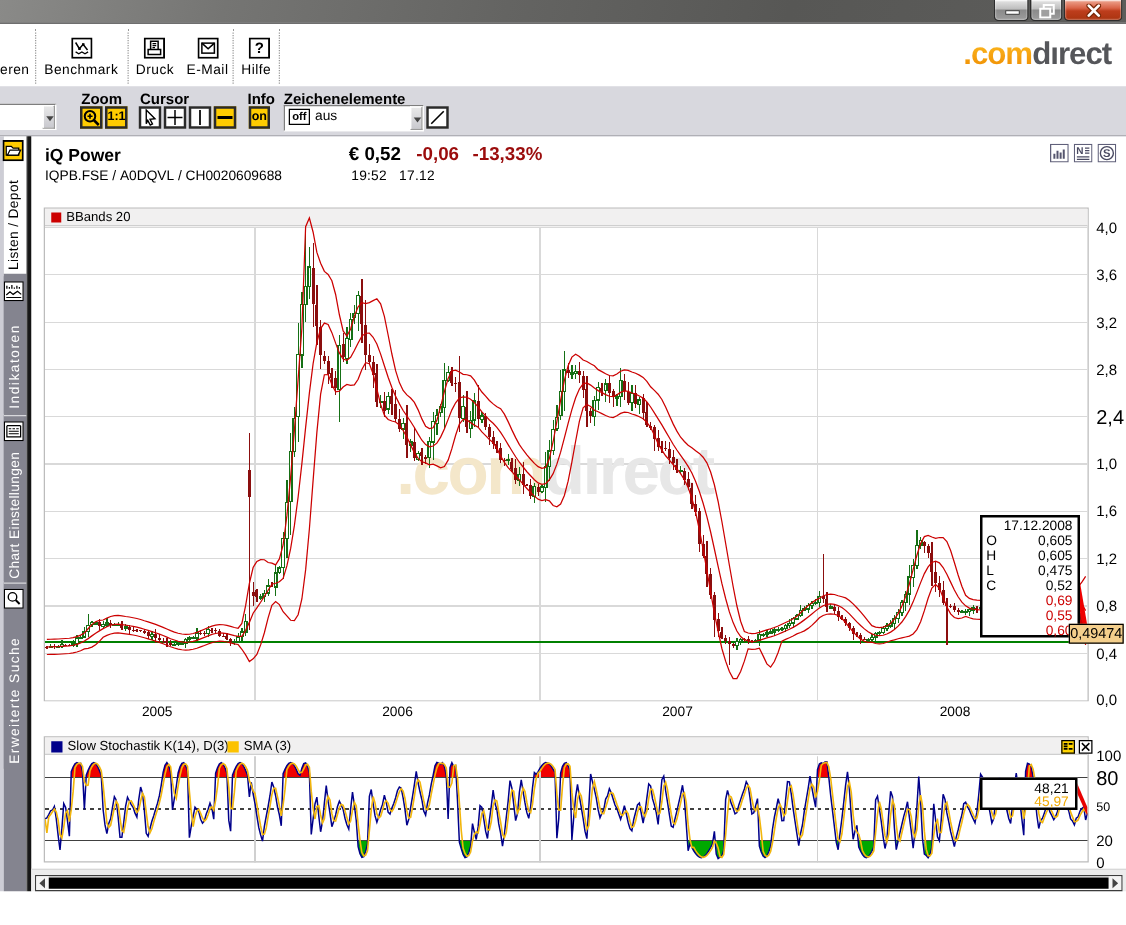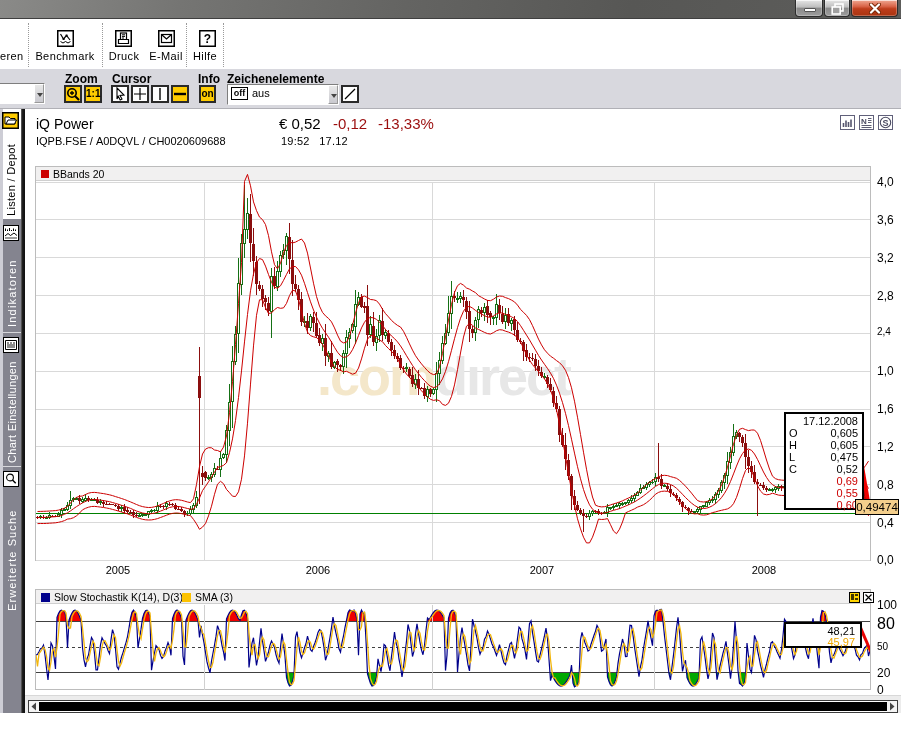--- a/index.html
+++ b/index.html
@@ -27,21 +27,21 @@
 .combo{position:absolute;background:#fff;border-top:1.5px solid #7e7e7e;border-left:1.5px solid #7e7e7e;border-bottom:1.5px solid #fff;border-right:1.5px solid #fff}
 .cbtn{position:absolute;right:0;top:0;bottom:0;width:10px;background:linear-gradient(#e8e8e8,#c9c9cf);border:1px solid #999;border-top:1px solid #fff;border-left:1px solid #fff}
 .cbtn:after{content:"";position:absolute;left:2px;top:8px;border:3px solid transparent;border-top:4px solid #444}
 
 #sidestrip{position:absolute;left:0;top:109px;width:3px;height:604px;background:#cdcdd5}
 #sidebar{position:absolute;left:3px;top:109px;width:18px;height:604px;background:#84848f}
 #sideborder{position:absolute;left:21px;top:109px;width:4px;height:604px;background:linear-gradient(90deg,#6a6a6a,#1a1a1a 40%,#111)}
 .vtab{position:absolute;left:0;width:18px}
 .vtext{position:absolute;transform:rotate(-90deg);transform-origin:0 0;font-size:11px;white-space:nowrap;letter-spacing:.3px}
 
-#hdr .big{font-size:14px;font-weight:normal}
+#hdr .big{font-size:14px;font-weight:bold}
 #hdr .sub{font-size:11px;letter-spacing:.2px}
 
 .panel{position:absolute;border:1px solid #bcbcbc;background:#fff}
 .phead{position:absolute;left:0;top:0;right:0;height:14px;background:#f1f0f0;border-bottom:1px solid #cfcfcf;font-size:10.5px}
 .sq{position:absolute;width:8px;height:8px}
 
 #tip1{position:absolute;left:784px;top:412px;width:80px;height:98px;background:#fff;border:2px solid #000;font-size:11px;z-index:5}
 #tip1 .r{position:absolute;right:4px;white-space:nowrap}
 #tip1 .l{position:absolute;left:3px}
 #obox{position:absolute;left:855px;top:499px;width:44px;height:16px;background:#f4cf8c;border:1px solid #000;font-size:11.5px;text-align:center;line-height:14px;z-index:6}
@@ -97,20 +97,21 @@
       <path d="M3.5 4.5l5 4.5 5-4.5" fill="none" stroke="#000" stroke-width="1.2"></path>
     </svg>
   <svg class="tico" style="left:199px" width="17" height="17" viewBox="0 0 17 17">
       <rect x="0.75" y="0.75" width="15.5" height="15.5" fill="#fff" stroke="#000" stroke-width="1.5"></rect>
       <text x="8.5" y="12.5" text-anchor="middle" font-size="12" font-weight="bold" font-family="Liberation Sans, sans-serif">?</text>
     </svg>
   <div class="tlab" style="left:30px;width:70px">Benchmark</div>
   <div class="tlab" style="left:106px;width:36px">Druck</div>
   <div class="tlab" style="left:147px;width:38px">E-Mail</div>
   <div class="tlab" style="left:190px;width:30px">Hilfe</div>
+  <div id="logo"><span class="c">.com</span><span class="d">dırect</span></div>
 </div>
 
 <div id="tb2">
   <div class="combo" style="left:-6px;top:14px;width:51px;height:21px">
       <span class="cbtn"></span>
     </div>
   <div class="t2lab" style="left:65px">Zoom</div>
   <div class="t2btn y" style="left:64px">
     <svg width="14" height="14" viewBox="0 0 14 14">
         <circle cx="6" cy="6" r="4.2" fill="none" stroke="#000" stroke-width="1.6"></circle>
@@ -188,21 +189,21 @@
       <rect x="0.5" y="0.5" width="15" height="15" fill="#fff" stroke="#000"></rect>
       <circle cx="7" cy="6.5" r="3.4" fill="none" stroke="#000" stroke-width="1.1"></circle>
       <path d="M9.5 9l3.2 3.2" stroke="#000" stroke-width="1.5"></path>
     </svg>
   <div class="vtext" style="left:3px;top:144px;color:#fff;letter-spacing:1.1px">Erweiterte Suche</div>
 </div>
 <div id="hdr">
   <div class="big abs" style="left:36px;top:116px">iQ Power</div>
   <div class="sub abs" style="left:36px;top:135px;letter-spacing:0">IQPB.FSE&nbsp;/&nbsp;A0DQVL&nbsp;/&nbsp;CH0020609688</div>
   <div class="big abs" style="left:279px;top:115px;font-size:15px">€ 0,52</div>
-  <div class="big abs" style="left:333px;top:115px;color:#9b0d0d;font-size:15px">-0,12</div>
+  <div class="big abs" style="left:333px;top:115px;color:#9b0d0d;font-size:15px">-0,06</div>
   <div class="big abs" style="left:378px;top:115px;color:#9b0d0d;font-size:15px">-13,33%</div>
   <div class="sub abs" style="left:281px;top:135px">19:52&nbsp;&nbsp; 17.12</div>
   <svg class="abs" style="left:840px;top:115px" width="15" height="15" viewBox="0 0 15 15">
       <rect x="0.5" y="0.5" width="14" height="14" fill="#fff" stroke="#60607a"></rect>
       <path d="M3.5 12V8M6 12V5.5M8.5 12V7M11 12V4.5" stroke="#55556e" stroke-width="1.6" fill="none"></path>
     </svg>
   <svg class="abs" style="left:859px;top:115px" width="15" height="15" viewBox="0 0 15 15">
       <rect x="0.5" y="0.5" width="14" height="14" fill="#fff" stroke="#60607a"></rect>
       <text x="2" y="8.5" font-size="8" font-weight="bold" fill="#4a4a62" font-family="Liberation Sans, sans-serif">N</text>
       <path d="M9 3.5h3.5M9 5.5h3.5M9 7.5h3.5M2.5 10.5h10M2.5 12.5h10" stroke="#4a4a62" stroke-width="0.9" fill="none"></path>
@@ -514,26 +515,26 @@
 <polyline points="1.5,335.6 4.5,335.5 7.5,335.4 10.5,335.3 13.5,335.1 16.5,334.9 19.5,334.7 22.5,334.2 25.5,333.5 28.5,332.3 31.5,330.8 34.5,328.9 37.5,326.7 40.5,324.6 43.5,322.7 46.5,320.9 49.5,319.4 52.5,318.2 55.5,317.5 58.5,317.4 61.5,317.7 64.5,318.1 67.5,318.6 70.5,319.1 73.5,319.7 76.5,320.5 79.5,321.4 82.5,322.3 85.5,323.3 88.5,324.2 91.5,325.3 94.5,326.4 97.5,327.7 100.5,329.0 103.5,330.0 106.5,331.0 109.5,331.5 112.5,331.8 115.5,331.6 118.5,331.1 121.5,330.3 124.5,329.1 127.5,327.9 130.5,326.7 133.5,325.5 136.5,324.8 139.5,324.4 142.5,324.5 145.5,324.9 148.5,325.7 151.5,326.5 154.5,327.1 157.5,327.1 160.5,322.2 163.5,315.9 166.5,308.6 169.5,304.3 172.5,299.8 175.5,295.0 178.5,290.2 181.5,285.4 184.5,284.6 187.5,283.4 190.5,280.7 193.5,270.7 196.5,256.9 199.5,238.5 202.5,215.6 205.5,188.9 208.5,159.9 211.5,132.5 214.5,108.8 217.5,91.9 220.5,80.9 223.5,76.5 226.5,77.6 229.5,84.1 232.5,92.5 235.5,100.3 238.5,105.2 241.5,106.2 244.5,103.8 247.5,98.4 250.5,92.4 253.5,86.9 256.5,84.6 259.5,84.5 262.5,87.8 265.5,93.2 268.5,101.3 271.5,110.6 274.5,119.8 277.5,128.0 280.5,135.1 283.5,141.1 286.5,146.4 289.5,150.8 292.5,155.2 295.5,160.0 298.5,165.3 301.5,170.2 304.5,173.7 307.5,175.4 310.5,174.8 313.5,172.5 316.5,167.7 319.5,161.2 322.5,153.5 325.5,145.9 328.5,140.2 331.5,136.4 334.5,135.5 337.5,135.8 340.5,137.4 343.5,140.1 346.5,143.5 349.5,147.5 352.5,150.7 355.5,154.0 358.5,156.6 361.5,159.9 364.5,163.9 367.5,168.6 370.5,173.7 373.5,178.6 376.5,183.4 379.5,187.8 382.5,191.6 385.5,195.4 388.5,198.6 391.5,201.8 394.5,204.3 397.5,205.5 400.5,204.9 403.5,201.8 406.5,196.9 409.5,189.3 412.5,179.7 415.5,168.3 418.5,156.7 421.5,145.7 424.5,136.2 427.5,129.2 430.5,125.1 433.5,124.4 436.5,126.1 439.5,128.4 442.5,130.5 445.5,132.1 448.5,133.7 451.5,135.0 454.5,135.3 457.5,133.9 460.5,131.9 463.5,130.8 466.5,131.1 469.5,132.4 472.5,133.3 475.5,134.8 478.5,136.5 481.5,139.5 484.5,143.6 487.5,148.3 490.5,153.1 493.5,157.9 496.5,163.1 499.5,168.2 502.5,173.4 505.5,178.0 508.5,182.3 511.5,186.5 514.5,191.1 517.5,196.4 520.5,203.2 523.5,211.2 526.5,220.6 529.5,231.3 532.5,243.6 535.5,257.2 538.5,271.1 541.5,284.7 544.5,296.8 547.5,307.5 550.5,316.1 553.5,322.8 556.5,327.2 559.5,329.7 562.5,330.8 565.5,331.2 568.5,331.0 571.5,330.3 574.5,329.3 577.5,328.3 580.5,327.5 583.5,326.6 586.5,325.4 589.5,324.1 592.5,322.8 595.5,321.4 598.5,319.9 601.5,318.1 604.5,316.1 607.5,313.9 610.5,311.6 613.5,309.2 616.5,306.7 619.5,304.4 622.5,302.6 625.5,301.5 628.5,301.2 631.5,301.5 634.5,302.5 637.5,304.0 640.5,306.3 643.5,309.1 646.5,312.3 649.5,315.5 652.5,318.4 655.5,321.1 658.5,323.4 661.5,325.1 664.5,326.2 667.5,326.5 670.5,326.2 673.5,325.2 676.5,323.7 679.5,321.6 682.5,318.9 685.5,315.6 688.5,311.3 691.5,306.1 694.5,299.5 697.5,291.9 700.5,284.1 703.5,276.9 706.5,271.5 709.5,268.0 712.5,267.0 715.5,268.3 718.5,272.0 721.5,277.4 724.5,283.7 727.5,290.0 730.5,295.4 733.5,299.7 736.5,302.7 739.5,304.5 742.5,305.4 745.5,305.8 748.5,305.9 751.5,305.9 754.5,305.7 757.5,305.8 760.5,306.0 763.5,306.4 766.5,307.0 769.5,307.5 772.5,308.1 775.5,308.4 778.5,308.5 781.5,308.4 784.5,308.2 787.5,308.1 790.5,308.0 793.5,308.1 796.5,308.1 799.5,308.2 802.5,308.3 805.5,308.2 808.5,307.9 811.5,307.3 814.5,306.0 817.5,303.9 820.5,301.2 823.5,299.4 826.5,299.5 829.5,301.4 832.5,306.5" fill="none" stroke="#cc0000" stroke-width="1" shape-rendering="auto"></polyline>
 <path d="M824.0 272.4 L834.0 331.1" stroke="#ee0000" stroke-width="4" fill="none" shape-rendering="auto"></path>
 <path d="M825.0 310.3 L837.0 325.4" stroke="#cc0000" stroke-width="1" fill="none" shape-rendering="auto"></path>
 </svg>
 <div style="position:absolute;left:877px;top:553px;font-size:12px">0,0</div>
 <div style="position:absolute;left:877px;top:516px;font-size:12px">0,4</div>
 <div style="position:absolute;left:877px;top:478px;font-size:12px">0,8</div>
 <div style="position:absolute;left:877px;top:440px;font-size:12px">1,2</div>
 <div style="position:absolute;left:877px;top:402px;font-size:12px">1,6</div>
 <div style="position:absolute;left:877px;top:364px;font-size:12px">1,0</div>
-<div style="position:absolute;left:877px;top:326px;font-size:10px">2,4</div>
+<div style="position:absolute;left:877px;top:326px;font-size:16px">2,4</div>
 <div style="position:absolute;left:877px;top:289px;font-size:12px">2,8</div>
 <div style="position:absolute;left:877px;top:251px;font-size:12px">3,2</div>
 <div style="position:absolute;left:877px;top:213px;font-size:12px">3,6</div>
 <div style="position:absolute;left:877px;top:175px;font-size:12px">4,0</div>
-<div style="position:absolute;left:98px;top:564px;width:40px;text-align:center;font-size:11px">2005</div>
+<div style="position:absolute;left:98px;top:564px;width:40px;text-align:right;font-size:11px">2005</div>
 <div style="position:absolute;left:298px;top:564px;width:40px;text-align:center;font-size:11px">2006</div>
 <div style="position:absolute;left:522px;top:564px;width:40px;text-align:center;font-size:11px">2007</div>
 <div style="position:absolute;left:744px;top:564px;width:40px;text-align:center;font-size:11px">2008</div>
 
 <div class="panel" style="left:35px;top:589px;width:836px;height:101px">
   <div class="phead">
     <span class="sq" style="left:5px;top:3px;background:#00008b;width:9px;height:9px"></span>
     <span style="position:absolute;left:18px;top:1px">Slow Stochastik K(14), D(3)</span>
     <span class="sq" style="left:146px;top:3px;background:#fcc200;width:9px;height:9px"></span>
     <span style="position:absolute;left:159px;top:1px">SMA (3)</span>

